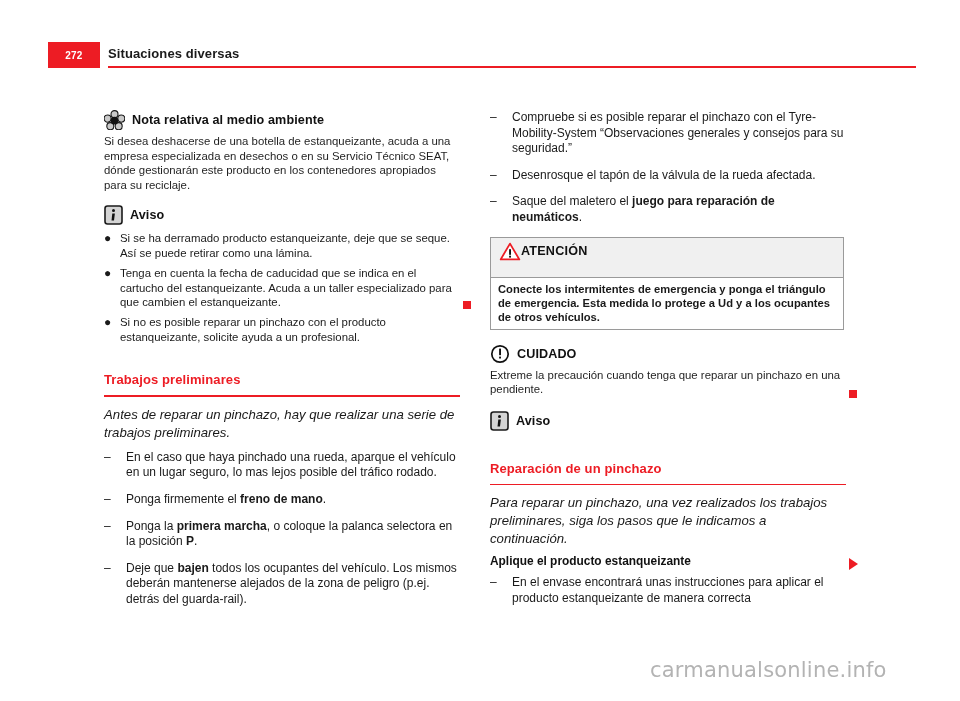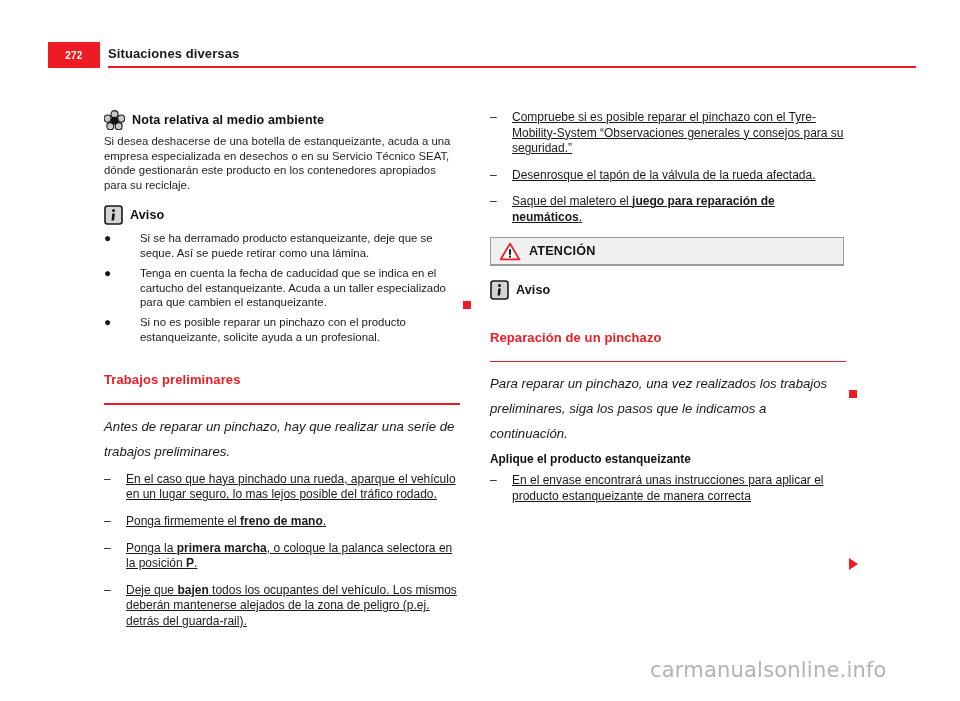--- a/index.html
+++ b/index.html
@@ -95,63 +95,63 @@
     font-size: 11.4px;
     line-height: 14.4px;
     margin-bottom: 6px;
   }
   .dot-item .dot {
     color: #1a1a1a;
     font-size: 12px;
     line-height: 14.4px;
     flex: 0 0 9px;
   }
-  .dot-item .txt { flex: 1; margin-left: 20px; }
+  .dot-item .txt { flex: 1; }
 
   
   .dash-list { margin-top: 8px; }
   .dash-item {
     display: flex;
     gap: 10px;
     font-size: 12px;
     line-height: 15.6px;
     margin-bottom: 11px;
   }
   .dash-item .dash {
     flex: 0 0 12px;
     text-align: left;
     color: #1a1a1a;
   }
-  .dash-item .txt { flex: 1; text-decoration: underline; }
+  .dash-item .txt { flex: 1; }
   .dash-item b { font-weight: bold; }
 
   
   .section-head {
     margin-top: 4px;
     margin-bottom: 9px;
   }
   .section-head .label {
     font-size: 13px;
     font-weight: bold;
     color: #ed1c24;
     letter-spacing: 0.1px;
     display: block;
-    padding-bottom: 16px;
+    padding-bottom: 8px;
   }
   .section-head .rule {
     height: 1.6px;
     background: #ed1c24;
     width: 100%;
   }
 
   .intro-italic {
     font-family: "Liberation Sans", sans-serif;
     font-style: italic;
     font-size: 13.2px;
-    line-height: 25px;
+    line-height: 18px;
     color: #1a1a1a;
     margin-bottom: 6px;
   }
 
   .sub-head-bold {
     font-size: 11.9px;
     font-weight: bold;
     color: #111111;
     margin-bottom: 7px;
   }
@@ -163,22 +163,21 @@
     box-sizing: border-box;
     background: #ffffff;
     margin-top: 2px;
     margin-bottom: 14px;
   }
   .warn-box-head {
     background: #f0f0f0;
     border-bottom: 1px solid #9a9a9a;
     display: flex;
     align-items: center;
-    gap: 8px;
-    padding: 4px 7px 3px 8px;
+    padding: 4px 7px 16px 8px;
   }
   .warn-box-head .title {
     font-size: 12.6px;
     font-weight: bold;
     color: #111111;
     letter-spacing: 0.2px;
   }
   .warn-box-body {
     padding: 4px 7px 5px 7px;
     font-size: 11.2px;
@@ -323,22 +322,36 @@
     <div class="warn-box-head">
       <span class="icon">
         <svg width="22" height="19" viewBox="0 0 22 19">
           <path d="M11 1.6 L20.3 17.4 H1.7 Z" fill="#ffffff" stroke="#ed1c24" stroke-width="1.8" stroke-linejoin="round"></path>
           <rect x="10.1" y="7.2" width="1.9" height="5.6" fill="#111111"></rect>
           <rect x="10.1" y="13.7" width="1.9" height="1.9" fill="#111111"></rect>
         </svg>
       </span>
       <span class="title">ATENCIÓN</span>
     </div>
-  </div>
-
+    <div class="warn-box-body">Conecte los intermitentes de emergencia y ponga el triángulo de emergencia. Esta medida lo protege a Ud y a los ocupantes de otros vehículos.</div>
+  </div>
+
+  <div class="block">
+    <div class="note-head">
+      <span class="icon">
+        <svg width="20" height="20" viewBox="0 0 20 20">
+          <circle cx="10" cy="10" r="8.2" fill="#ffffff" stroke="#111111" stroke-width="1.7"></circle>
+          <rect x="9.1" y="4.6" width="1.9" height="6.6" fill="#111111"></rect>
+          <rect x="9.1" y="12.6" width="1.9" height="1.9" fill="#111111"></rect>
+        </svg>
+      </span>
+      <span class="title">CUIDADO</span>
+    </div>
+    <div class="body-text">Extreme la precaución cuando tenga que reparar un pinchazo en una pendiente.</div>
+  </div>
 
   <div class="block" style="margin-top:14px;">
     <div class="note-head" style="margin-bottom:5px;">
       <span class="icon">
         <svg width="19" height="20" viewBox="0 0 19 20">
           <rect x="1" y="1" width="17" height="18" rx="2.5" fill="#d4d4d4" stroke="#1a1a1a" stroke-width="1.6"></rect>
           <circle cx="9.5" cy="5.6" r="1.5" fill="#111111"></circle>
           <path d="M8.3 8.4 h2.6 l-0.9 7.1 h-2.5 z" fill="#111111"></path>
         </svg>
       </span>

